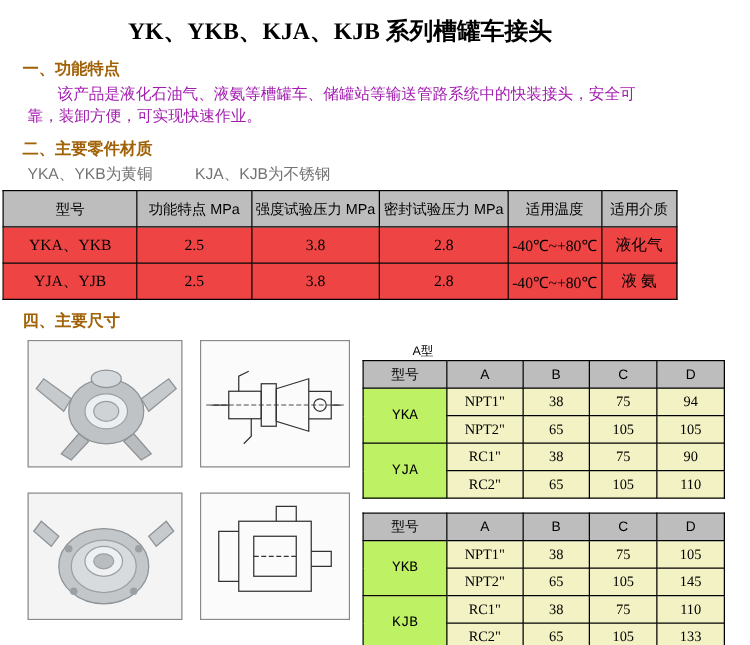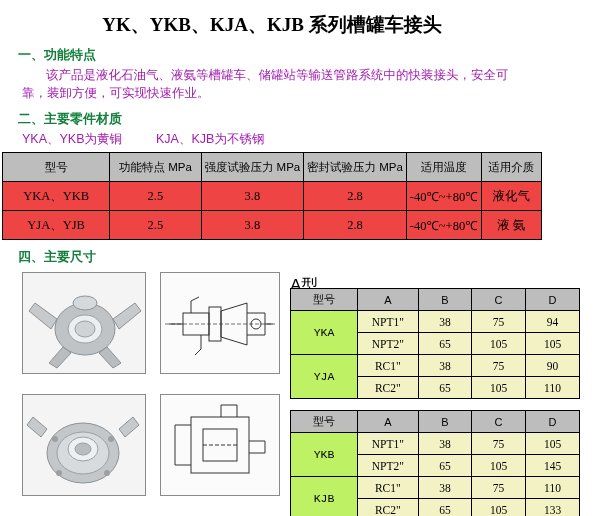--- a/index.html
+++ b/index.html
@@ -17,38 +17,38 @@
     text-align:center;
     font-family:"Liberation Serif", serif;
     font-weight:bold;
     font-size:19px;
     letter-spacing:0px;
     padding-top:12px;
     color:#000;
   }
 
   .sec-head{
-    color:#15803d;
+    color:#a16207;
     font-weight:bold;
     font-size:13px;
     margin:8px 0 2px 18px;
     font-family:"Liberation Sans", sans-serif;
   }
   .body-text{
     font-size:12.5px;
     line-height:18px;
     margin:0 24px 0 22px;
     text-indent:24px;
     color:#a21caf;
   }
   .mat-line{
     font-size:12.5px;
     line-height:18px;
     margin:0 22px 0 22px;
-    color:#a21caf;
+    color:#737373;
   }
   .mat-line .gap{display:inline-block;width:34px;}
 
   
   table{border-collapse:collapse;}
   .spec-table{
     margin:4px auto 0 auto;
     width:540px;
     border:1px solid #000;
     font-size:12px;
@@ -73,22 +73,23 @@
   .img-box{
     border:1px solid #8a8a8a;
     background:#f6f6f6;
     position:absolute;
     overflow:hidden;
   }
   .img-left{left:22px;width:122px;height:100px;}
   .img-right{width:118px;height:100px;}
 
   .small-label{
-    font-size:17px;
-    font-family:"Liberation Sans", sans-serif;
+    font-size:10px;
+    font-family:"Liberation Sans", sans-serif;
+    margin-left:40px;
   }
 
   .dim-table{
     border:1px solid #000;
     width:290px;
     font-size:11px;
   }
   .dim-table th,.dim-table td{
     border:1px solid #000;
     text-align:center;

